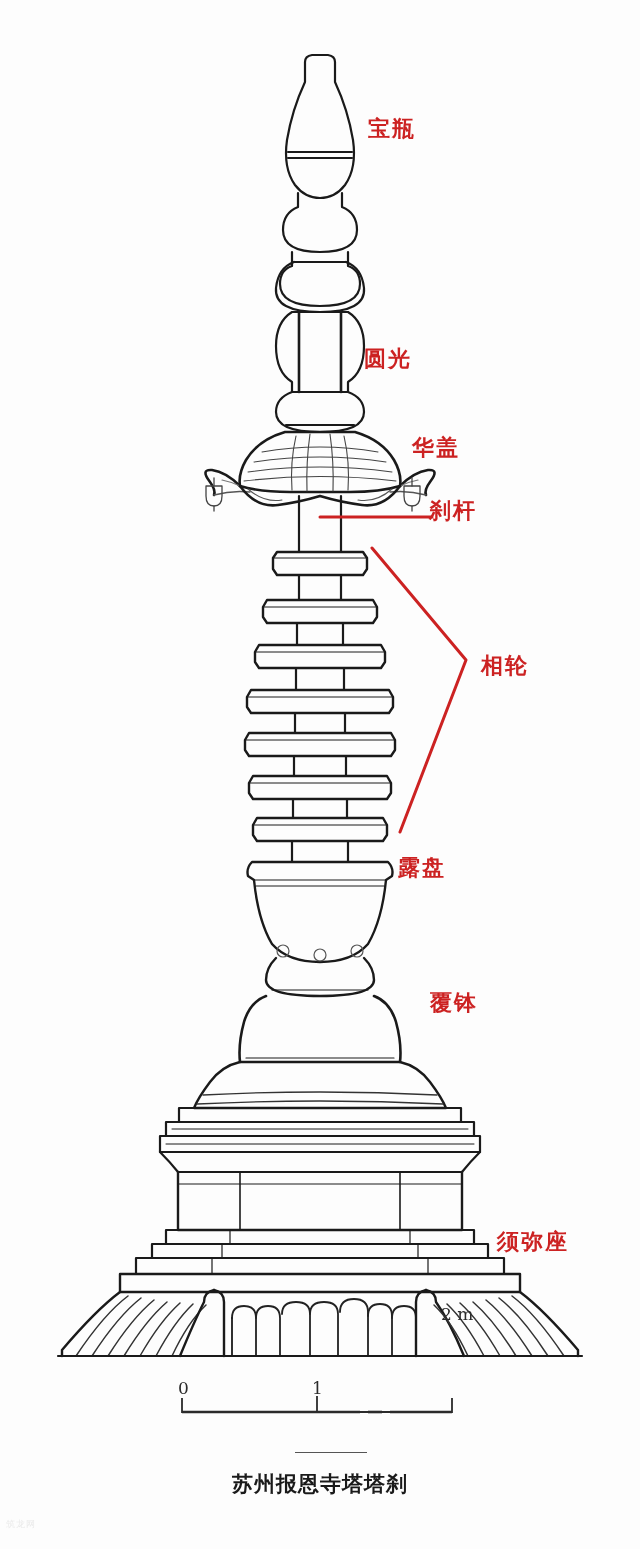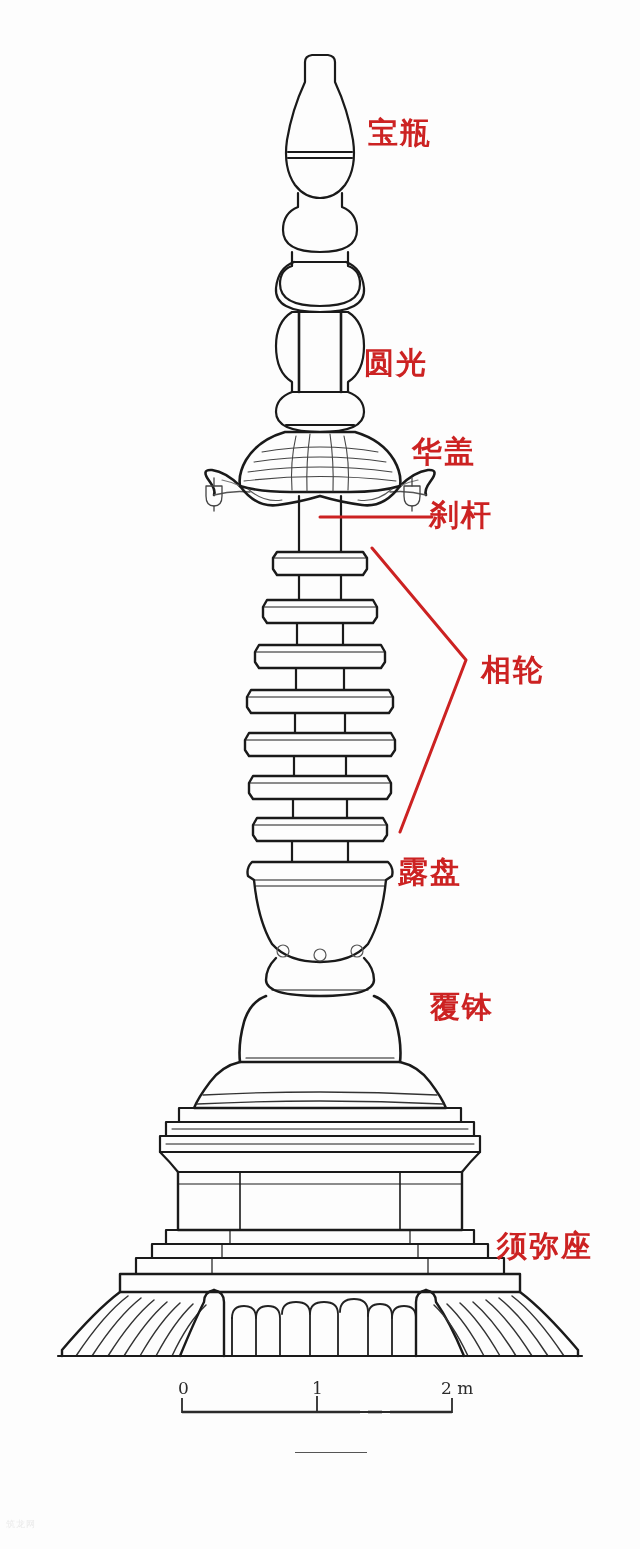--- a/index.html
+++ b/index.html
@@ -7,21 +7,21 @@
     width:640px;height:1549px;position:relative;overflow:hidden;
     font-family:"Liberation Sans","DejaVu Sans",sans-serif;
     background:#fdfdfd;
   }
   #figure{position:absolute;left:0;top:0;width:640px;height:1549px;}
   svg{display:block;}
   .lbl{
     position:absolute;
     color:#cc2222;
     font-family:Liberation Sans, sans-serif;
-    font-size:30px;
+    font-size:22px;
     font-weight:700;
     letter-spacing:2px;
     white-space:nowrap;
     line-height:1;
     text-align:right;
   }
   #caption{
     position:absolute;
     left:0;top:1470px;width:640px;
     text-align:center;
@@ -296,18 +296,19 @@
   <div class="lbl" style="left:364px;top:348px">圆光</div>
   <div class="lbl" style="left:412px;top:437px">华盖</div>
   <div class="lbl" style="left:429px;top:500px">刹杆</div>
   <div class="lbl" style="left:481px;top:655px">相轮</div>
   <div class="lbl" style="left:398px;top:857px">露盘</div>
   <div class="lbl" style="left:430px;top:992px">覆钵</div>
   <div class="lbl" style="left:497px;top:1231px">须弥座</div>
 
   <div class="scalenum" style="left:178px;top:1378px">0</div>
   <div class="scalenum" style="left:312px;top:1378px">1</div>
-  <div class="scalenum" style="left:441px;top:1378px">2 m</div>
+  <div class="scalenum" style="left:441px;top:1304px">2 m</div>
 
   <div id="caption-rule"></div>
+  <div id="caption">苏州报恩寺塔塔刹</div>
 
   <div id="watermark">筑龙网</div>
 </div>
 
 </body></html>

